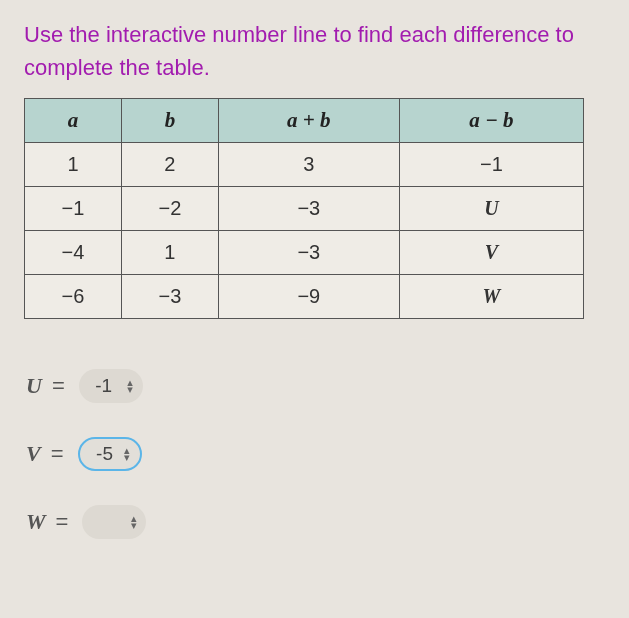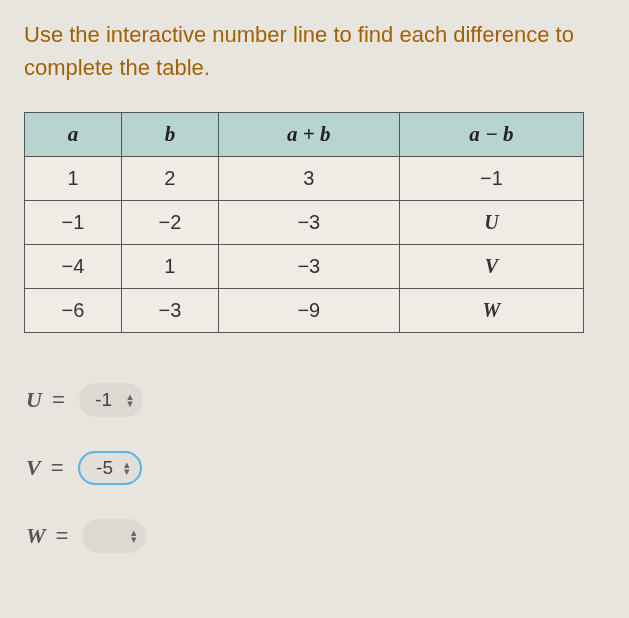--- a/index.html
+++ b/index.html
@@ -11,22 +11,22 @@
       font-family: Arial, Helvetica, sans-serif;
       background: #e8e4de;
       width: 629px;
       height: 618px;
       padding: 18px 24px;
       color: #3a3a3a;
     }
     .instructions {
       font-size: 22px;
       line-height: 1.5;
-      color: #a16207;
-      margin-bottom: 28px;
+      color: #a21caf;
+      margin-bottom: 14px;
     }
     .table-wrap {
       margin-bottom: 50px;
     }
     table {
       border-collapse: collapse;
       width: 560px;
     }
     th, td {
       border: 1.5px solid #555;

